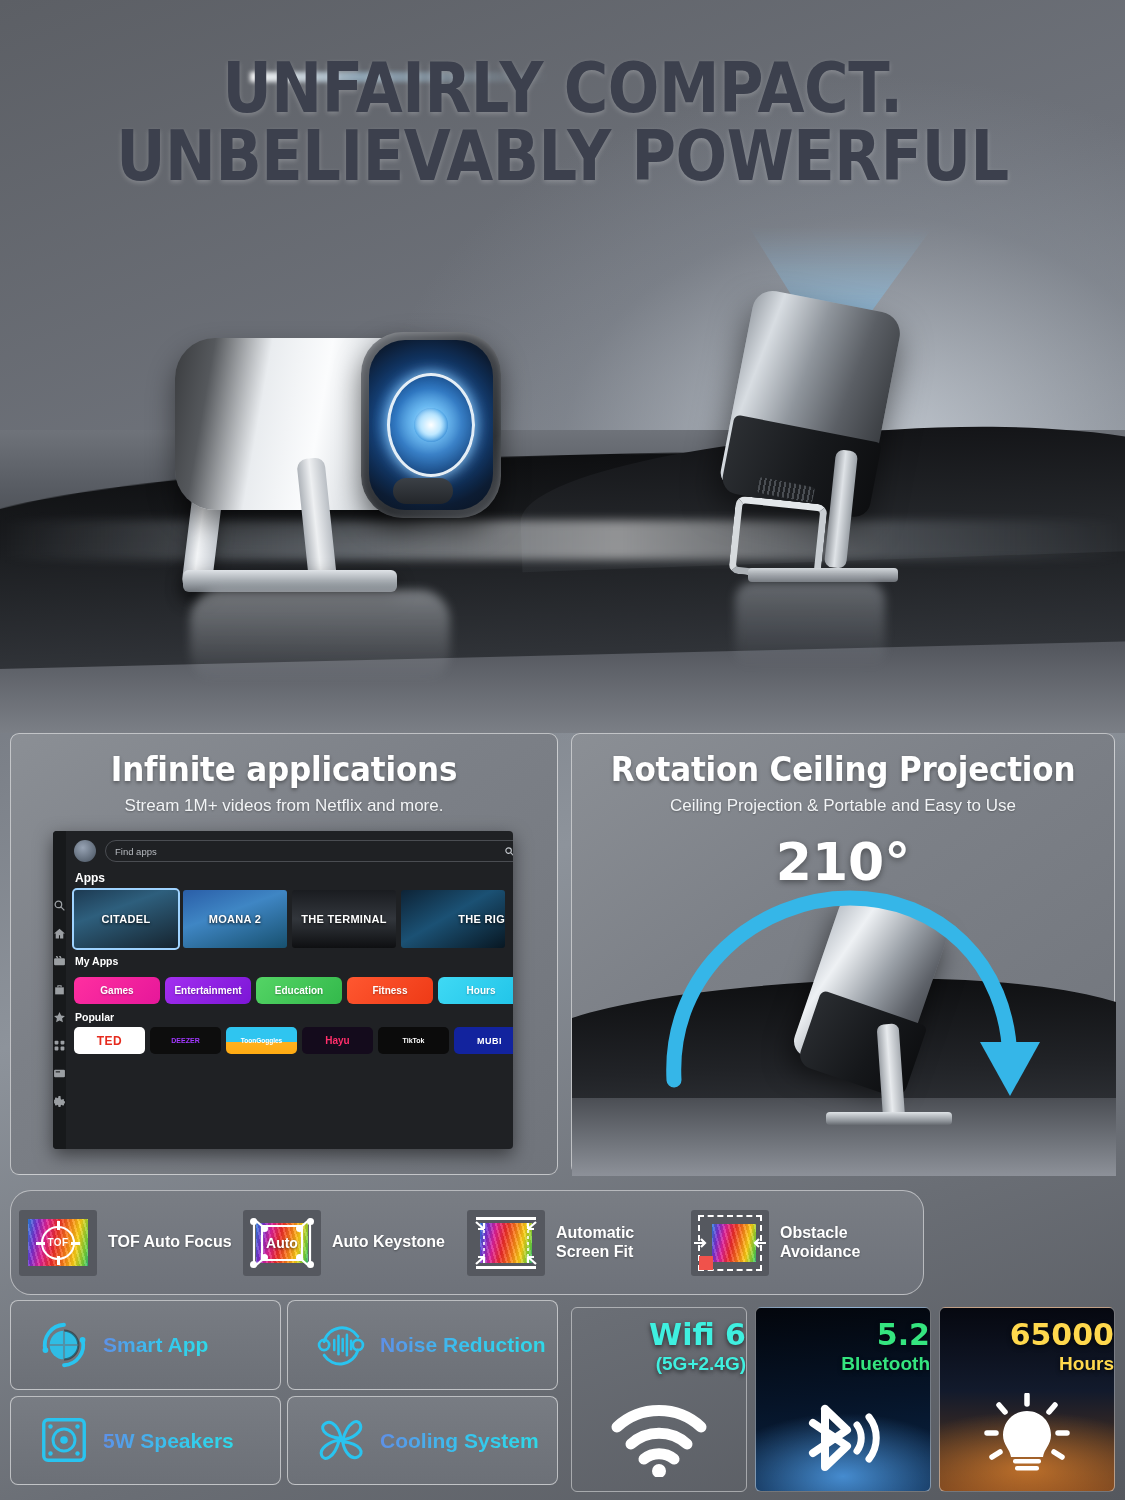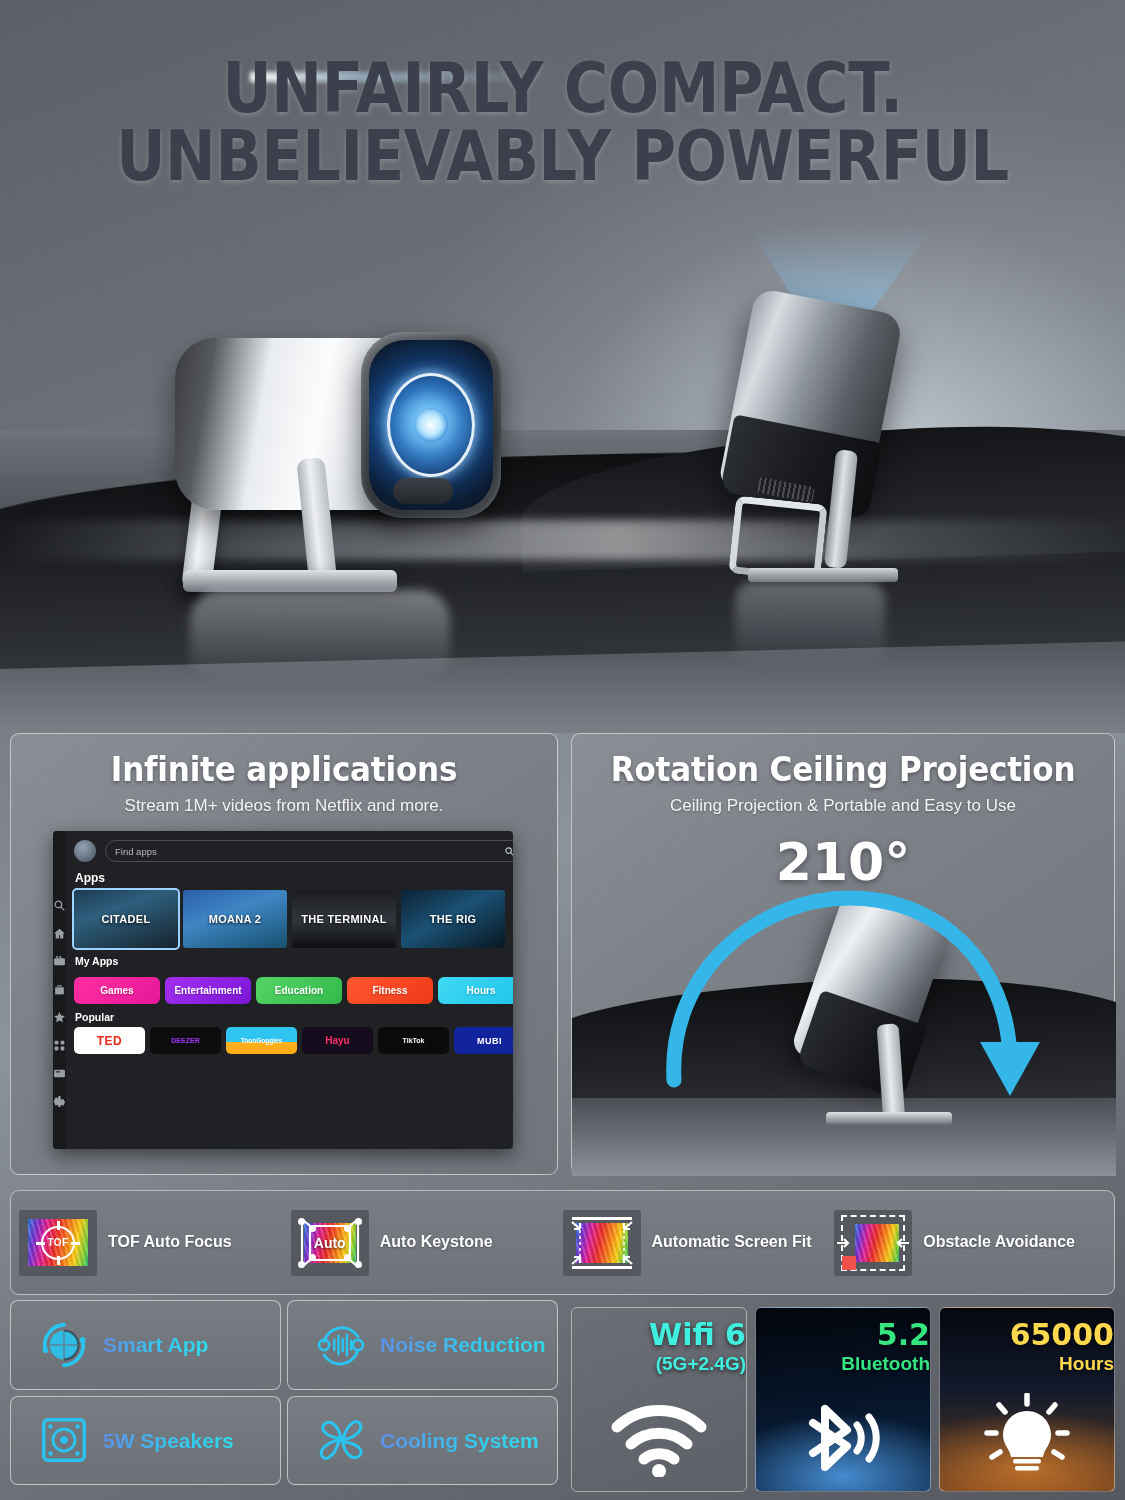--- a/index.html
+++ b/index.html
@@ -223,21 +223,21 @@
   }
   .poster.sel { outline: 2px solid #9fd3ff; }
   .poster-t {
     color: #fff; font-weight: bold; font-size: 11px; line-height: 1;
     text-align: center; text-shadow: 0 1px 3px rgba(0,0,0,0.9); z-index: 2;
     letter-spacing: 0.3px;
   }
   .p1 { background: linear-gradient(160deg, #1d3a52 0%, #2e5f7d 35%, #16242f 100%); }
   .p2 { background: linear-gradient(160deg, #2a5ea8 0%, #3f86c4 40%, #17506e 100%); }
   .p3 { background: linear-gradient(180deg, #1a1c20 0%, #32363c 50%, #0e0f11 100%); }
-  .p4 { background: linear-gradient(150deg, #0d2336 0%, #1b5174 45%, #081722 100%); }
+  .p4 { background: linear-gradient(150deg, #0d2336 0%, #1b5174 45%, #081722 100%); justify-content: flex-end; }
 
   .approw { display: flex; gap: 5px; }
   .appchip {
     width: 71px; height: 27px; border-radius: 5px; flex: none;
     display: flex; align-items: center; justify-content: center;
     font-size: 10px; font-weight: bold; overflow: hidden;
   }
   .chip-netflix { background: #fff; color: #e50914; font-size: 11px; letter-spacing: -0.4px; }
   .chip-youtube { background: #fff; color: #111; font-size: 9px; }
   .chip-prime { background: #1a98ff; color: #fff; font-size: 8.5px; }
@@ -315,22 +315,22 @@
   }
   .projC-base {
     position: absolute; left: 22px; top: 206px; width: 126px; height: 13px;
     background: linear-gradient(180deg, #dfe3e7 0%, #8e9399 70%, #666a70 100%);
     border-radius: 4px;
   }
   .rot-arc { position: absolute; left: 78px; top: 0px; width: 392px; height: 250px; }
 
   
   #strip {
-    position: absolute; left: 10px; top: 1190px; width: 1105px; height: 105px;
-    border: 1px solid rgba(255,255,255,0.5); border-radius: 9px;
+    position: absolute; left: 10px; top: 1190px; width: 914px; height: 105px;
+    border: 1px solid rgba(255,255,255,0.5); border-radius: 21px;
     background: linear-gradient(180deg, #797d84 0%, #6e727a 100%);
     display: flex; align-items: center; padding: 0 8px;
   }
   .strip-item { flex: 1; display: flex; align-items: center; gap: 11px; }
   .strip-thumb {
     width: 78px; height: 66px; flex: none;
     background: #55585f; border-radius: 3px;
     display: flex; align-items: center; justify-content: center;
     position: relative;
   }

